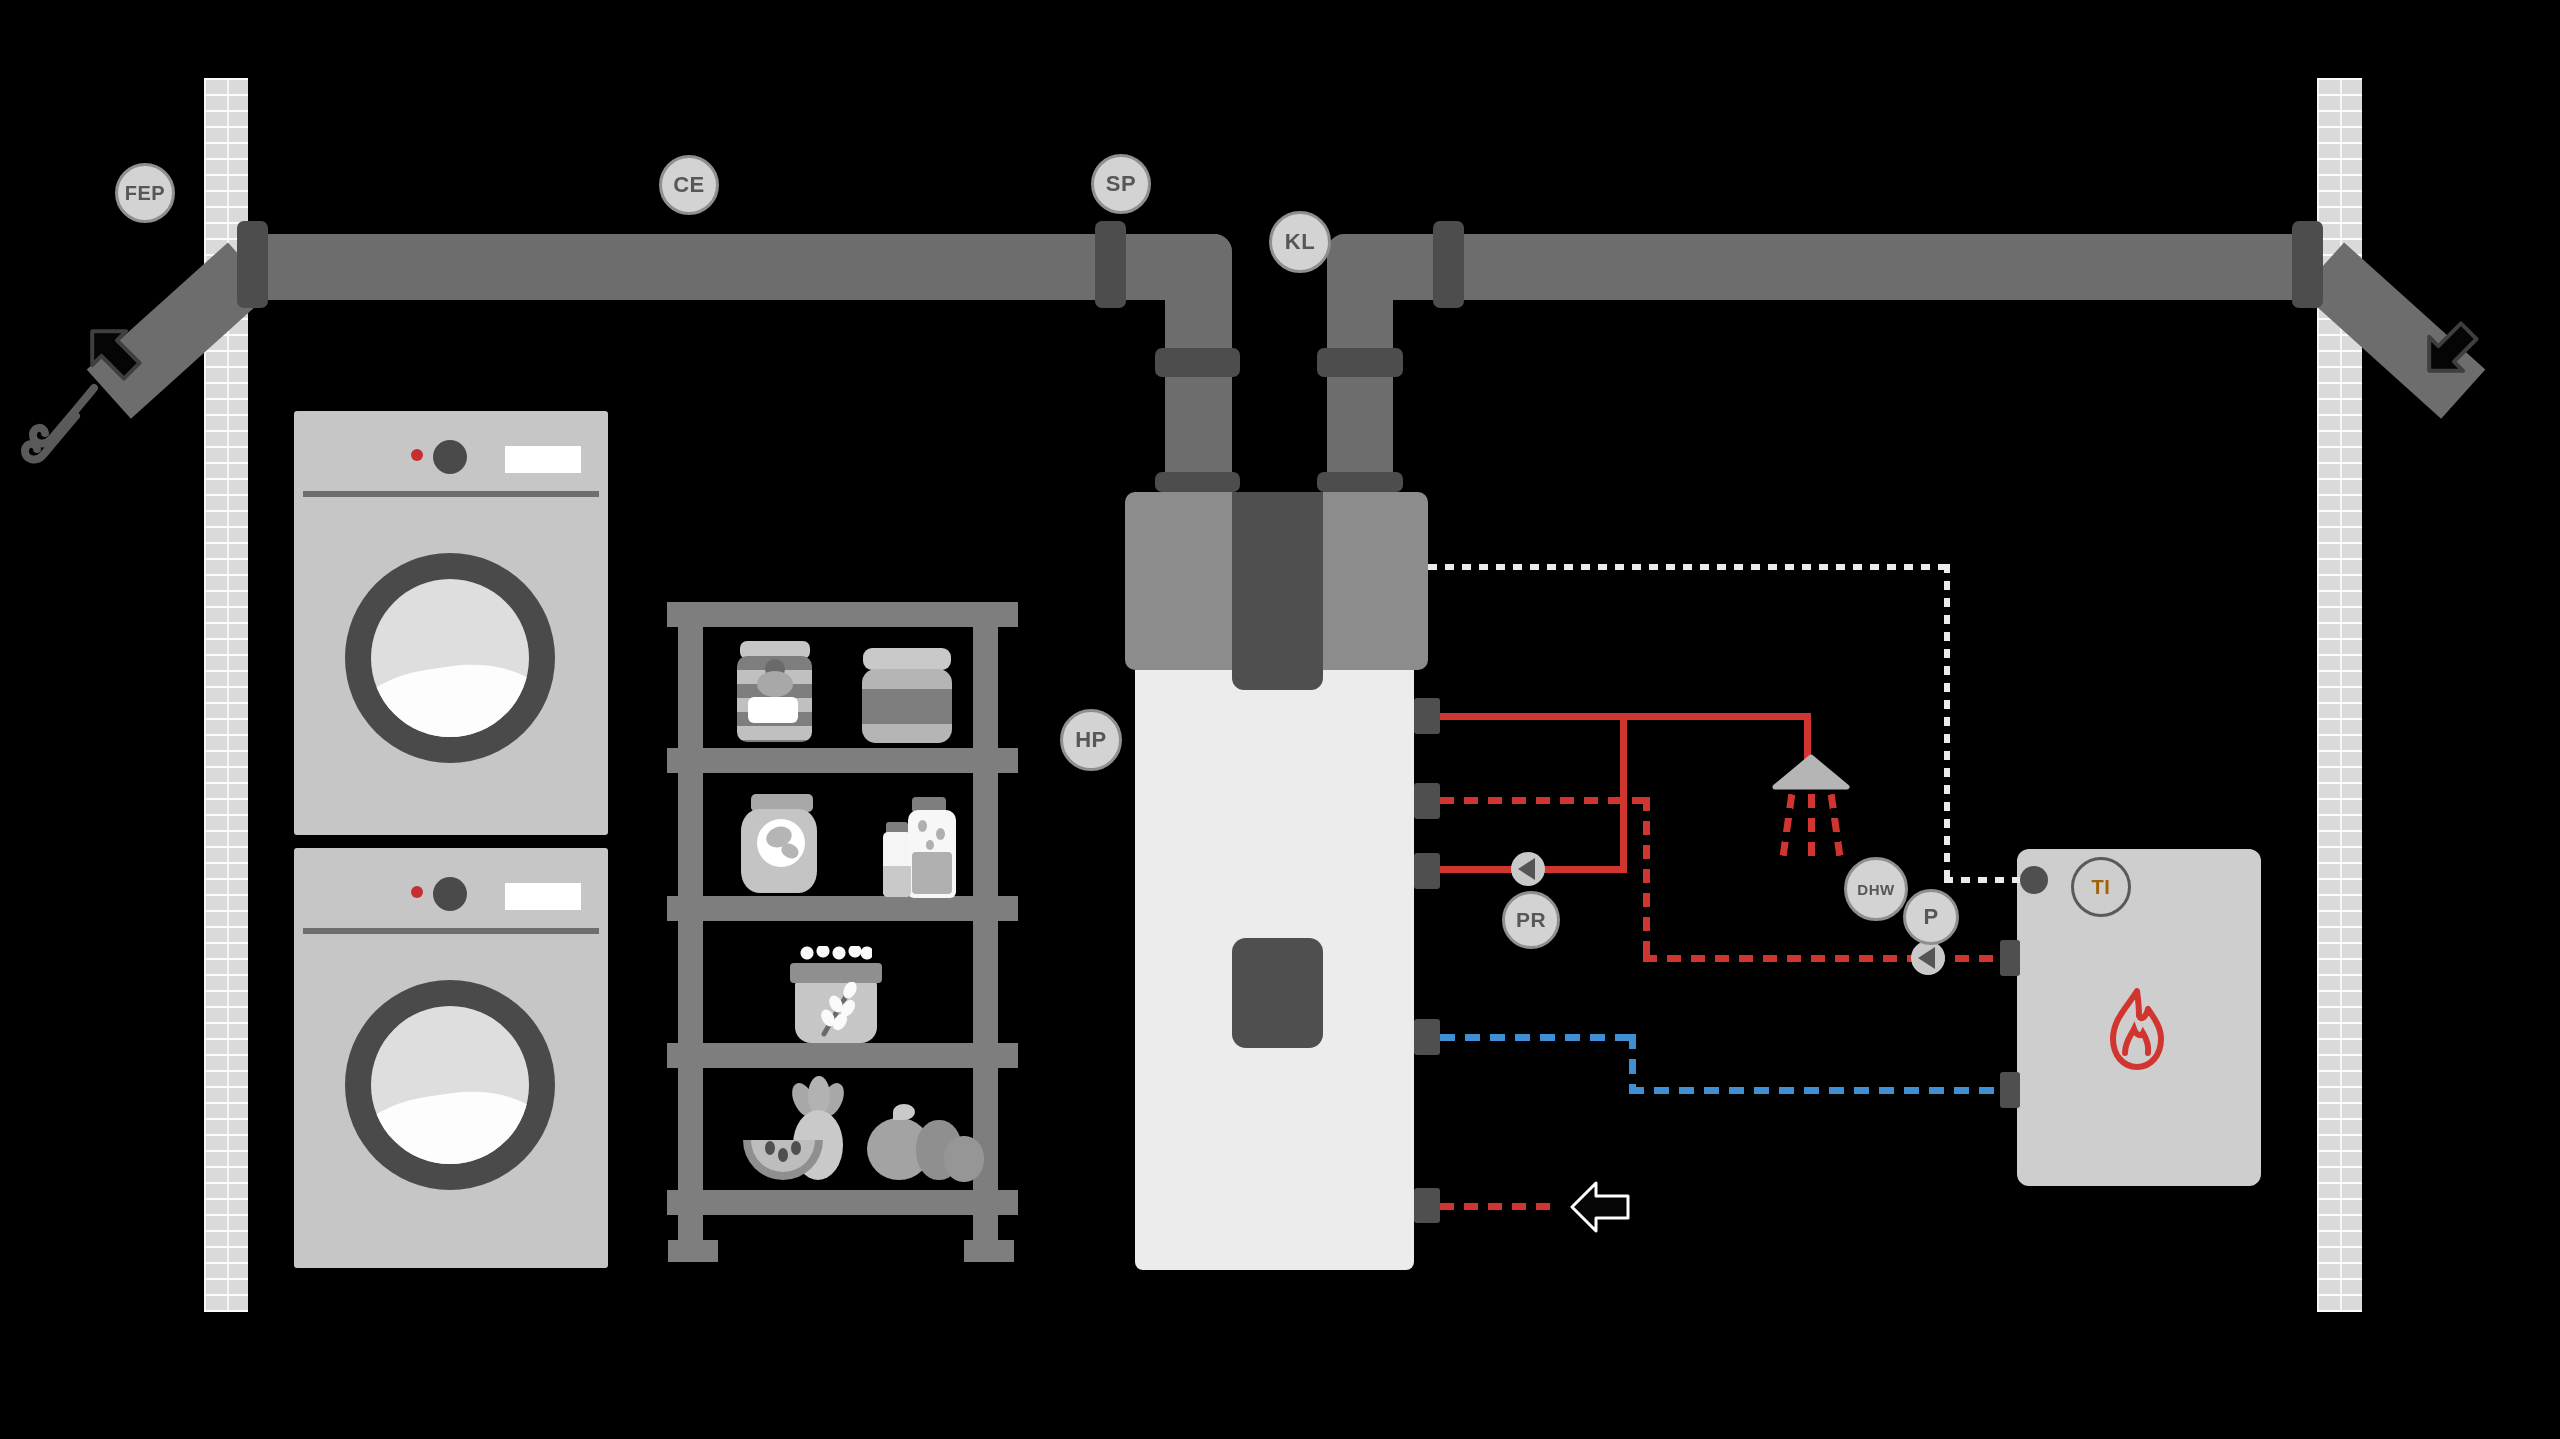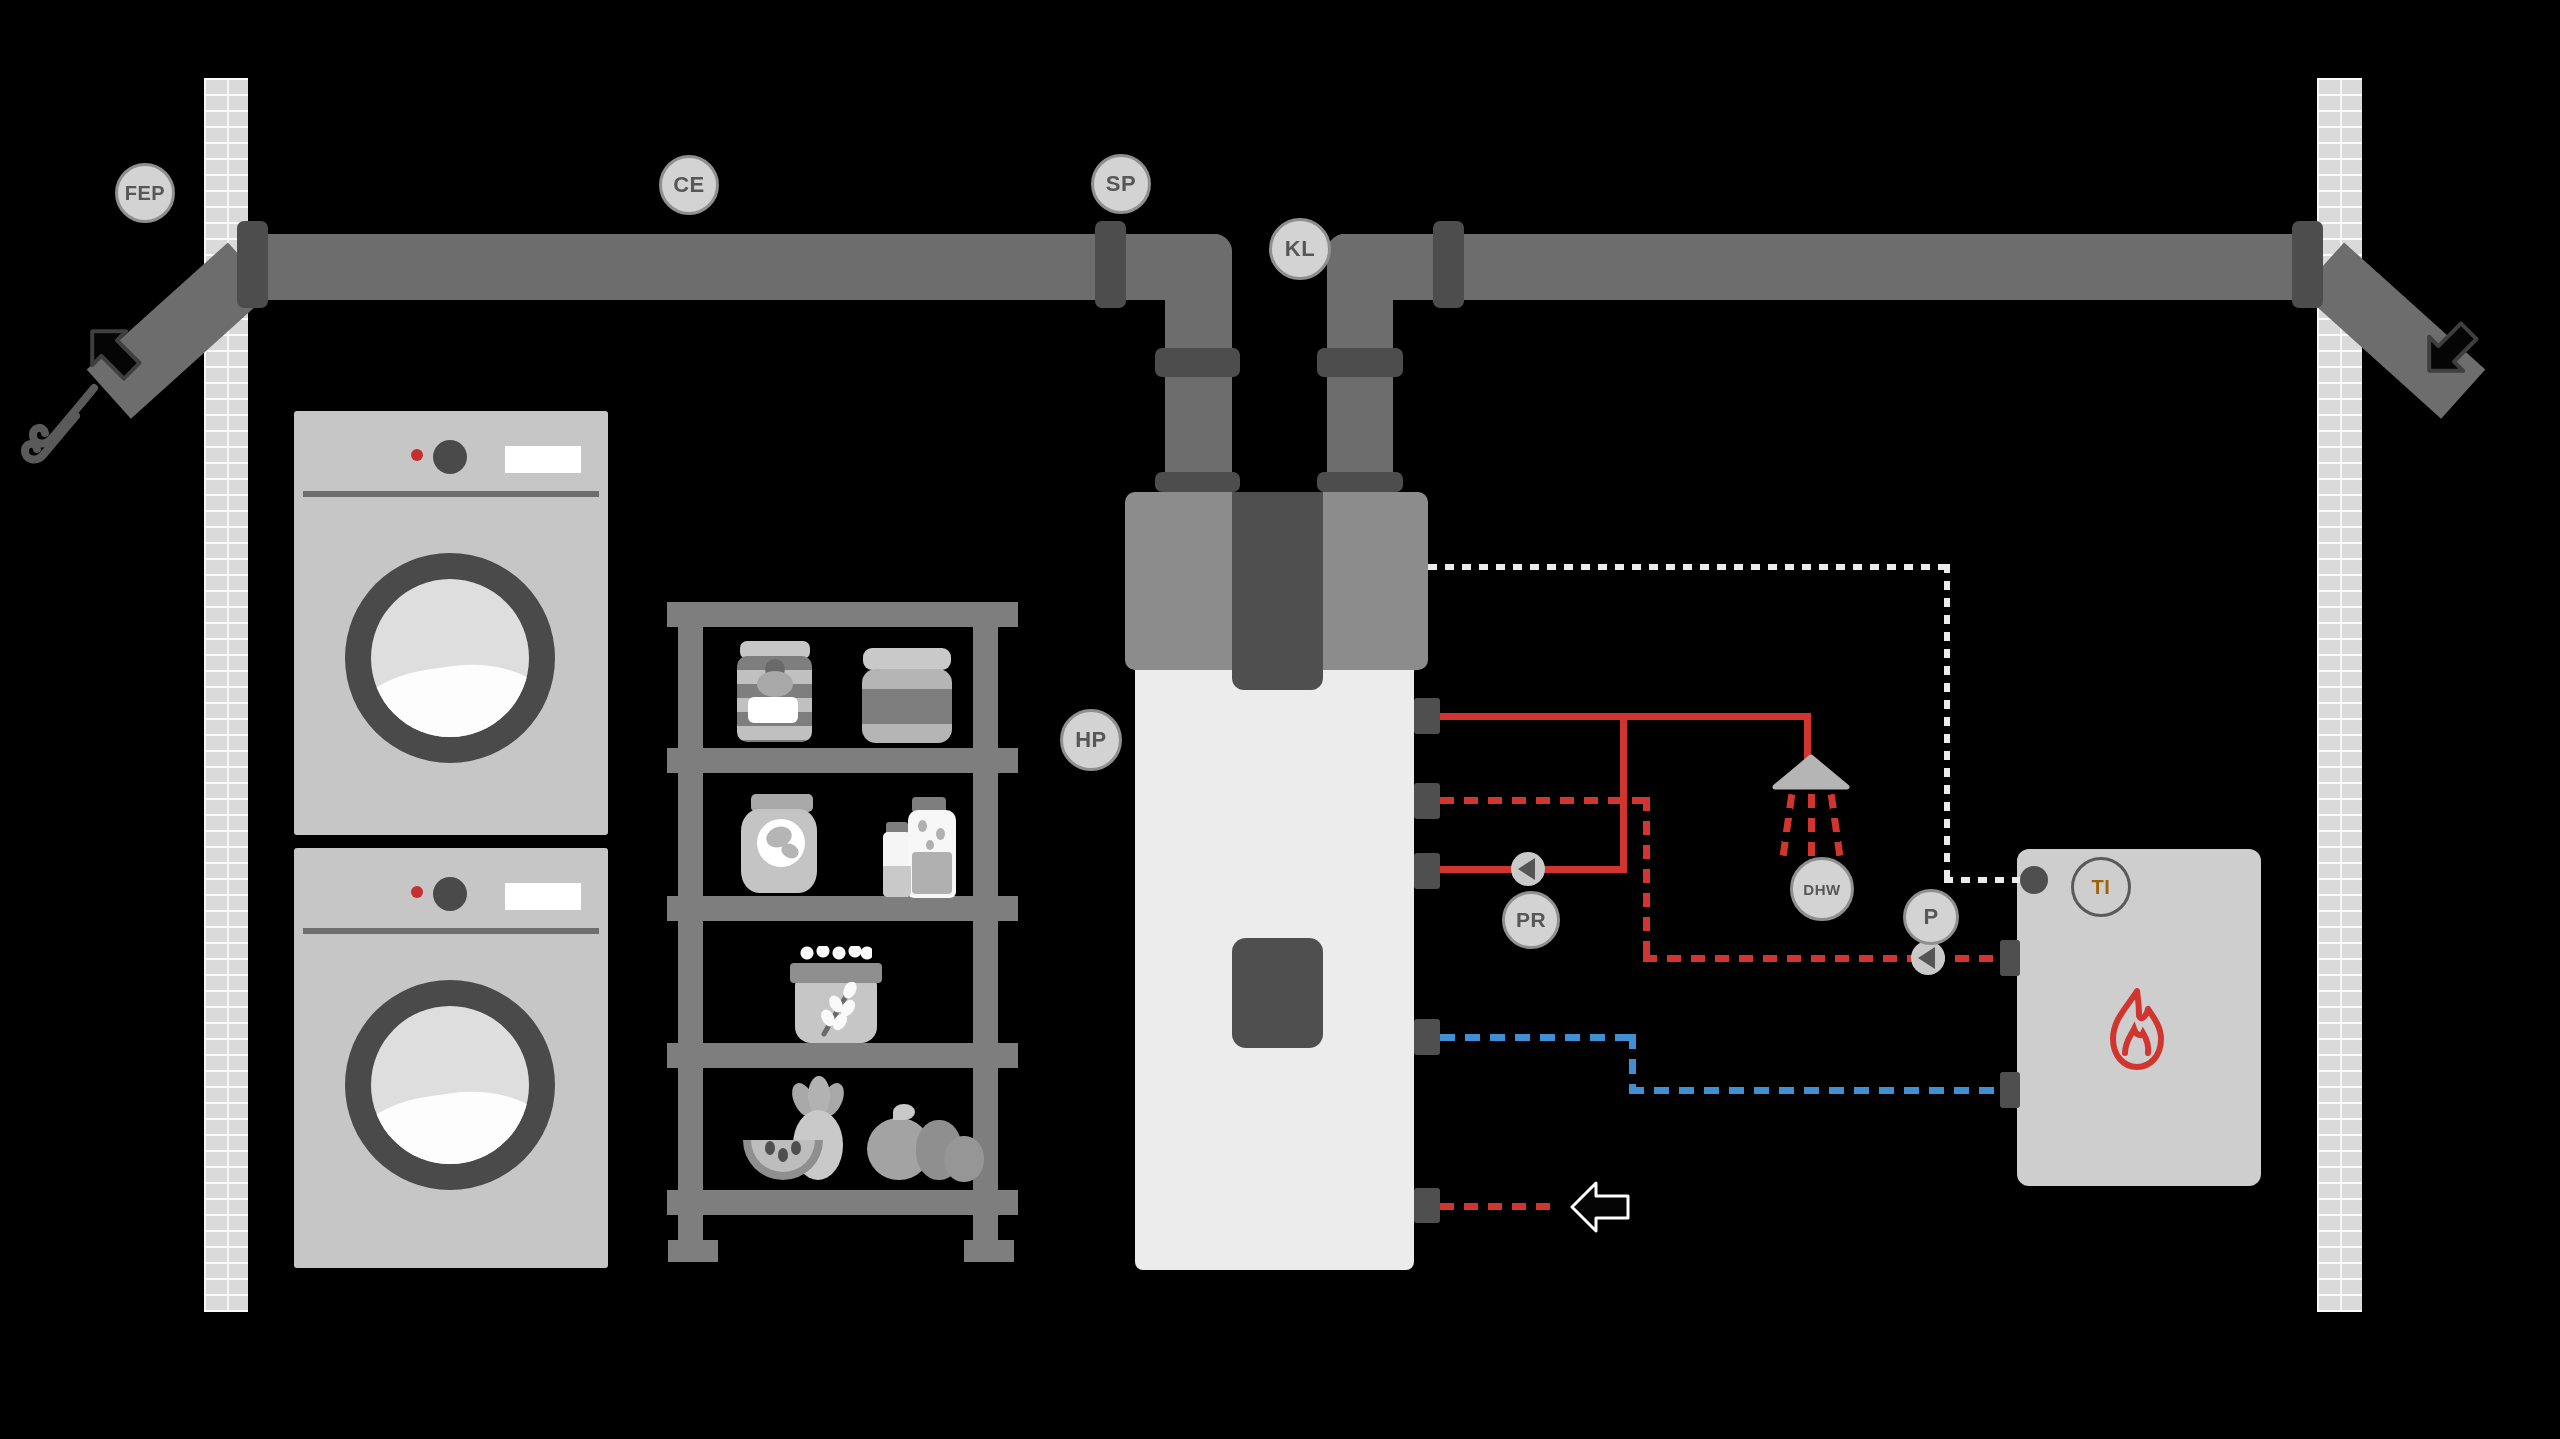--- a/index.html
+++ b/index.html
@@ -261,29 +261,29 @@
 
   <div class="abs lbl" style="left:115px;top:163px;width:54px;height:54px;font-size:20px;">
     <span>FEP</span>
   </div>
   <div class="abs lbl" style="left:659px;top:155px;width:54px;height:54px;font-size:22px;">
     <span>CE</span>
   </div>
   <div class="abs lbl" style="left:1091px;top:154px;width:54px;height:54px;font-size:22px;">
     <span>SP</span>
   </div>
-  <div class="abs lbl" style="left:1269px;top:218px;width:56px;height:56px;font-size:22px;">
+  <div class="abs lbl" style="left:1269px;top:211px;width:56px;height:56px;font-size:22px;">
     <span>KL</span>
   </div>
   <div class="abs lbl" style="left:1060px;top:709px;width:56px;height:56px;font-size:22px;">
     <span>HP</span>
   </div>
   <div class="abs lbl" style="left:1502px;top:891px;width:52px;height:52px;font-size:21px;">
     <span>PR</span>
   </div>
-  <div class="abs lbl" style="left:1790px;top:857px;width:58px;height:58px;font-size:15px;">
+  <div class="abs lbl" style="left:1844px;top:857px;width:58px;height:58px;font-size:15px;">
     <span>DHW</span>
   </div>
   <div class="abs lbl" style="left:1903px;top:889px;width:50px;height:50px;font-size:22px;">
     <span>P</span>
   </div>
 
 </div>
 
 </body></html>

